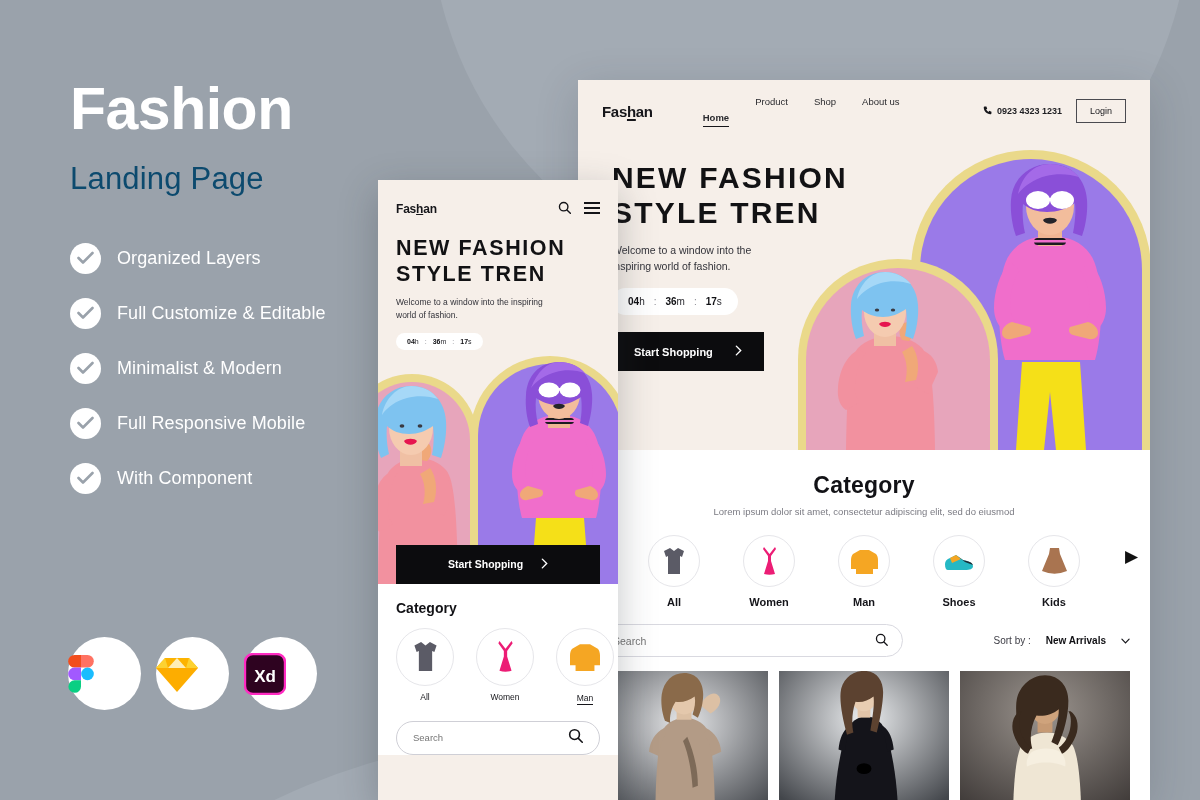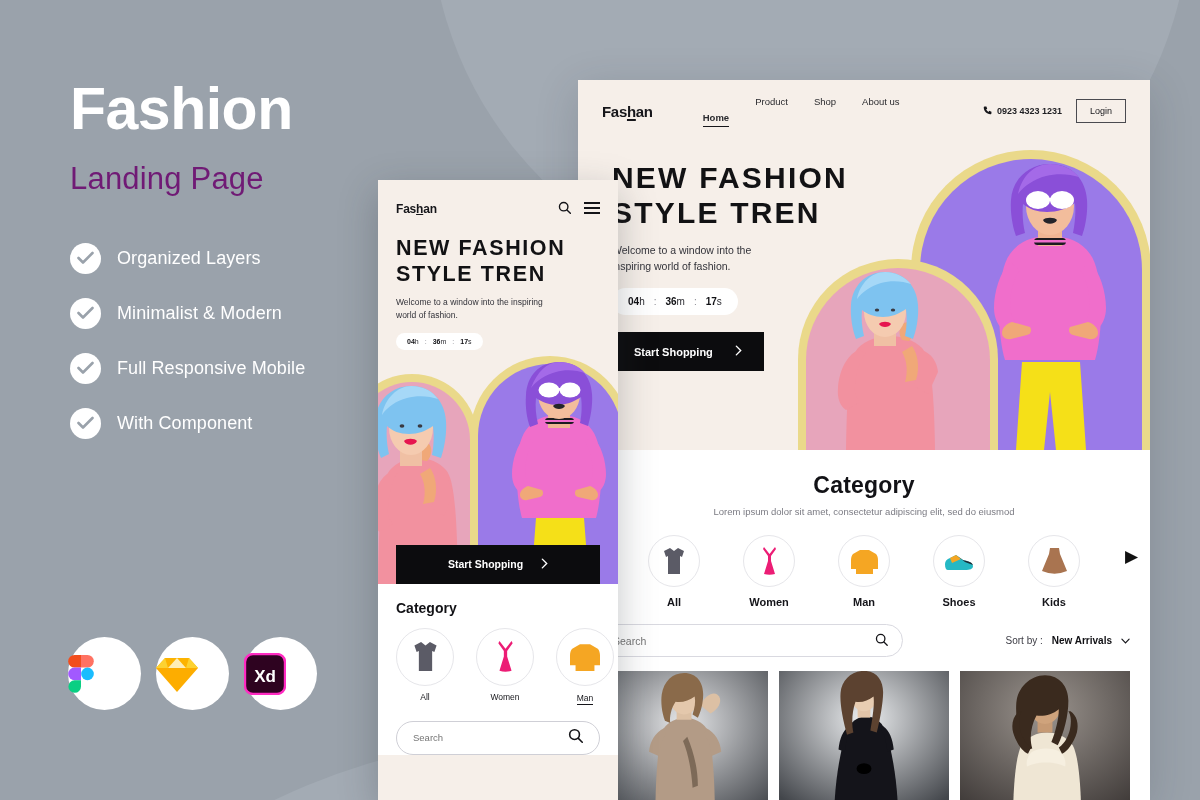--- a/index.html
+++ b/index.html
@@ -24,21 +24,21 @@
 
   
   #promo {
     position: absolute; left: 70px; top: 80px; width: 330px; z-index: 5;
   }
   #promo-title {
     font-size: 59px; font-weight: 700; color: #fff; letter-spacing: -0.5px;
     line-height: 1.0;
   }
   #promo-subtitle {
-    font-size: 31px; font-weight: 400; color: #701a75; margin-top: 22px;
+    font-size: 31px; font-weight: 400; color: #0c4a6e; margin-top: 22px;
     letter-spacing: 0.2px;
   }
   #feature-list { margin-top: 46px; }
   .feature-row {
     display: flex; align-items: center; gap: 16px; margin-bottom: 24px;
   }
   .check-badge {
     width: 31px; height: 31px; border-radius: 50%; background: #fff;
     flex: 0 0 31px; position: relative;
   }
@@ -121,21 +121,21 @@
 
   #desktop-tools { display: flex; align-items: center; padding: 16px 20px 14px; background: #fff; gap: 16px; }
   #desktop-search {
     flex: 1; max-width: 305px; height: 33px; border: 1px solid #d9d9e0; border-radius: 20px;
     display: flex; align-items: center; padding: 0 14px;
   }
   #desktop-search input {
     border: none; outline: none; flex: 1; font-size: 10.5px; color: #3a3a42;
     font-family: inherit; background: transparent;
   }
-  #desktop-sort { margin-left: auto; display: flex; align-items: center; gap: 9px; font-size: 10px; color: #3d3d45; }
+  #desktop-sort { margin-left: auto; display: flex; align-items: center; gap: 15px; font-size: 10px; color: #3d3d45; }
   #desktop-sort b { color: #101014; }
 
   #desktop-products { display: flex; gap: 11px; padding: 0 20px; background: #fff; }
   .product-card { flex: 1; height: 140px; position: relative; overflow: hidden; }
 
   
   #mobile-mockup {
     position: absolute; left: 378px; top: 180px; width: 240px; height: 620px;
     background: #f6efe9; overflow: hidden; z-index: 8;
     box-shadow: 0 12px 36px rgba(40,45,55,.28);
@@ -192,20 +192,28 @@
   <div id="promo-subtitle">Landing Page</div>
 
   <div id="feature-list">
     <div class="feature-row">
       <span class="check-badge">
         <svg width="17" height="14" viewBox="0 0 17 14">
             <path d="M1.5 7l4.5 4.5L15.5 2" stroke="#9aa2ab" stroke-width="2.6" fill="none" stroke-linecap="round" stroke-linejoin="round"></path>
           </svg>
       </span>
       <span class="feature-label">Organized Layers</span>
+    </div>
+    <div class="feature-row">
+      <span class="check-badge">
+        <svg width="17" height="14" viewBox="0 0 17 14">
+            <path d="M1.5 7l4.5 4.5L15.5 2" stroke="#9aa2ab" stroke-width="2.6" fill="none" stroke-linecap="round" stroke-linejoin="round"></path>
+          </svg>
+      </span>
+      <span class="feature-label">Full Customize &amp; Editable</span>
     </div>
     <div class="feature-row">
       <span class="check-badge">
         <svg width="17" height="14" viewBox="0 0 17 14">
             <path d="M1.5 7l4.5 4.5L15.5 2" stroke="#9aa2ab" stroke-width="2.6" fill="none" stroke-linecap="round" stroke-linejoin="round"></path>
           </svg>
       </span>
       <span class="feature-label">Minimalist &amp; Modern</span>
     </div>
     <div class="feature-row">

